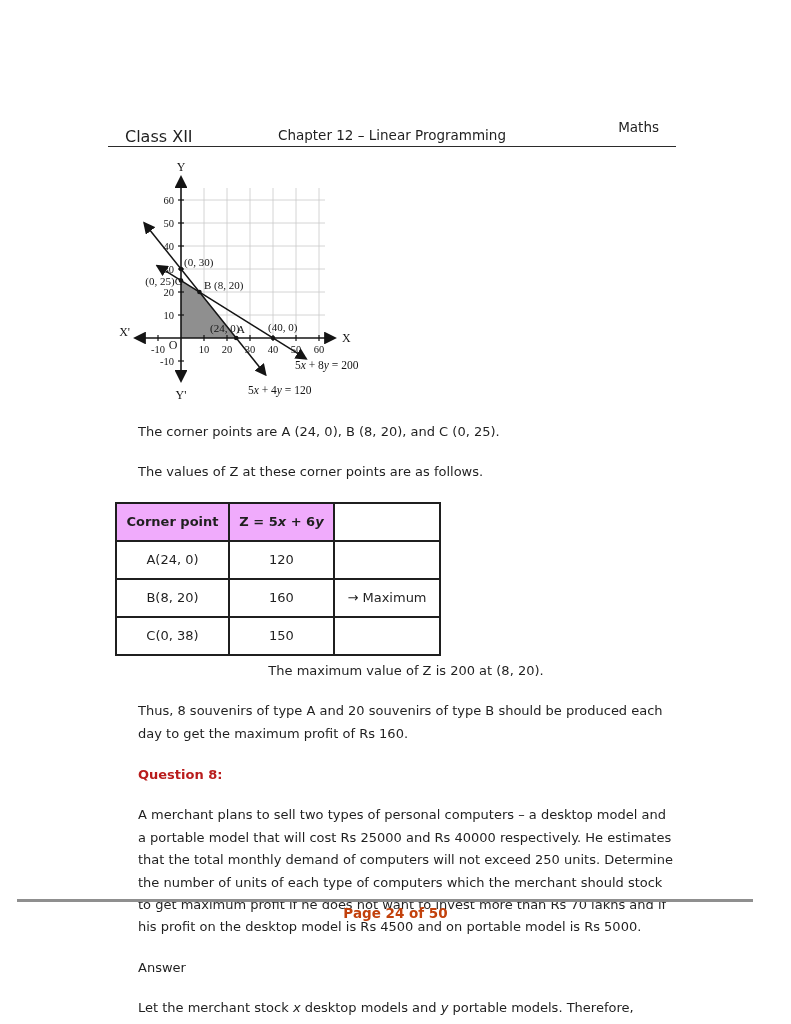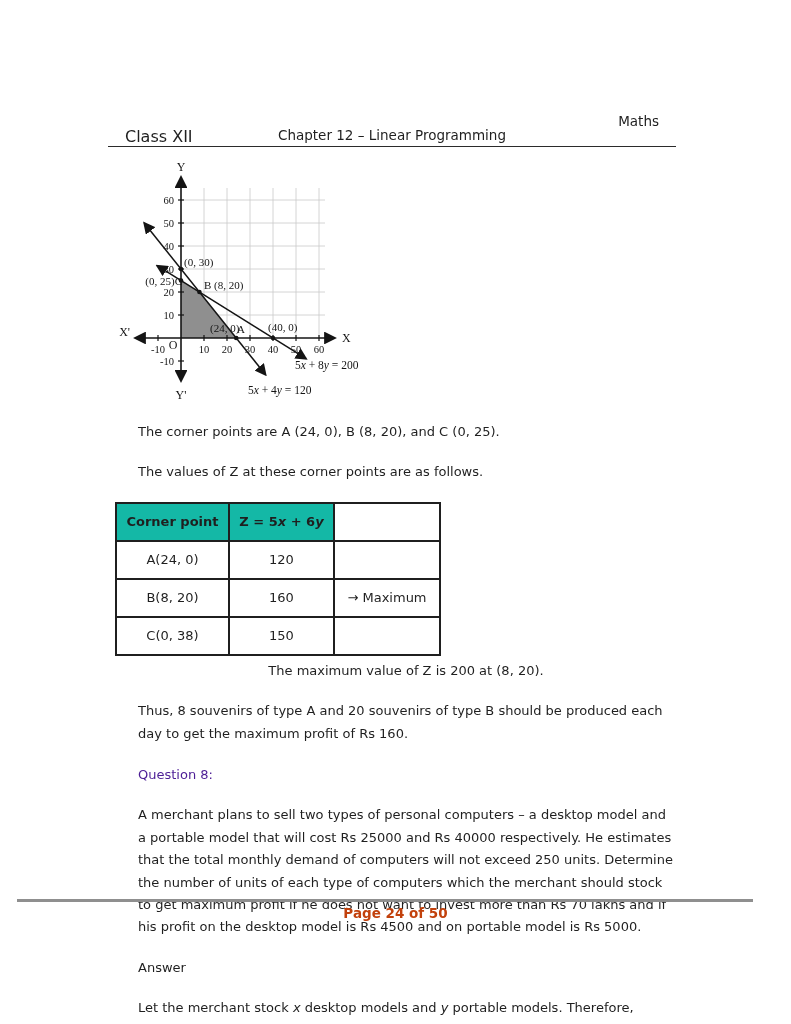--- a/index.html
+++ b/index.html
@@ -4,43 +4,43 @@
 <style>
   html,body{margin:0;padding:0;}
   body{
     width:791px;height:1024px;background:#ffffff;position:relative;
     font-family:"DejaVu Sans","Liberation Sans",sans-serif;color:#1f1f1f;
     -webkit-font-smoothing:antialiased;
   }
   
   .hdr-left{position:absolute;left:125px;top:127px;font-size:16px;}
   .hdr-center{position:absolute;left:108px;top:127px;width:568px;text-align:center;font-size:13.5px;}
-  .hdr-right{position:absolute;right:132px;top:113px;font-size:13.5px;}
+  .hdr-right{position:absolute;right:132px;top:119px;font-size:13.5px;}
   .hdr-line{position:absolute;left:108px;top:146px;width:568px;border-top:1.6px solid #2b2b2b;}
 
   
   .graph{position:absolute;left:115px;top:158px;}
   .gtxt{font-family:"Liberation Serif","DejaVu Serif",serif;fill:#141414;}
   .tick-lbl{font-size:10.5px;}
   .pt-lbl{font-size:11px;}
   .ax-lbl{font-size:12px;}
   .eq-lbl{font-size:11.5px;}
   .it{font-style:italic;}
 
   
   .content{position:absolute;left:120px;top:403px;width:572px;font-size:13px;line-height:22.4px;}
   .content p{margin:18px;}
   .ztable{border-collapse:collapse;margin:4px 0 0 -5px;font-size:13px;}
   .ztable td{border:2px solid #1f1f1f;height:36px;text-align:center;padding:0 6px;}
   .ztable .c1{width:99px;}
   .ztable .c2{width:91px;}
   .ztable .c3{width:92px;}
-  .ztable .th{font-weight:bold;background:#14b8a6;}
+  .ztable .th{font-weight:bold;background:#f0abfc;}
   .after-table{margin-top:4px !important;text-align:center;}
-  .q-head{margin-top:19px !important;font-weight:normal;color:#4c1d95;}
+  .q-head{margin-top:19px !important;font-weight:bold;color:#b91c1c;}
 
   
   .ftr-line{position:absolute;left:17px;top:899px;width:736px;border-top:3px solid #8f8f8f;}
   .ftr-text{position:absolute;left:0;top:905px;width:791px;text-align:center;font-weight:bold;font-size:13.5px;color:#c2410c;}
 </style>
 </head>
 <body>
 
 <div class="hdr-left">Class XII</div>
 <div class="hdr-center">Chapter 12 – Linear Programming</div>

